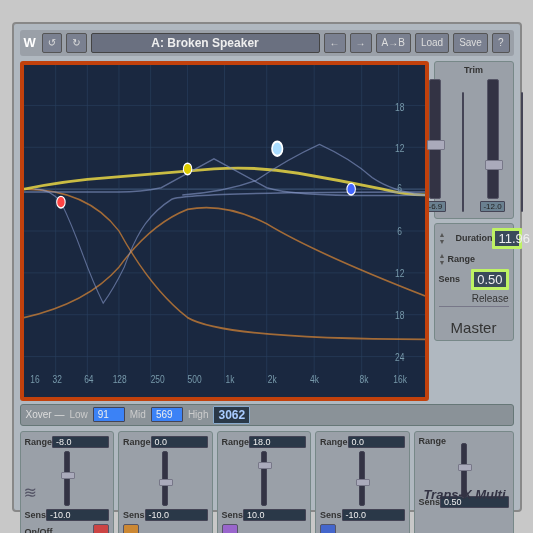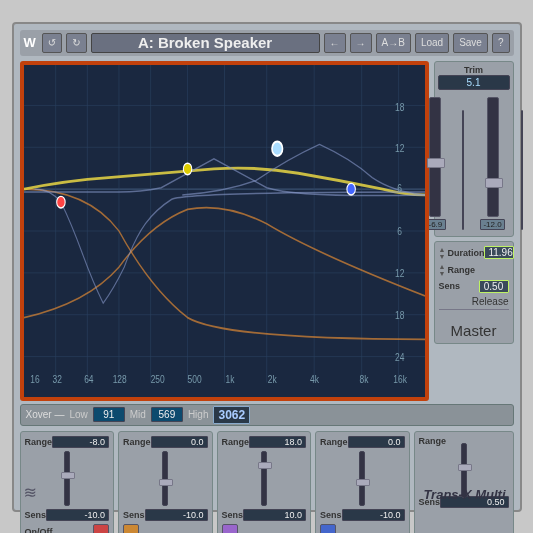--- a/index.html
+++ b/index.html
@@ -43,21 +43,21 @@
       font-size: 10px;
       padding: 1px 5px;
       cursor: pointer;
       height: 20px;
       display: flex; align-items: center;
     }
     .top-bar-preset {
       flex: 1;
       text-align: center;
       color: #eee;
-      font-size: 15px;
+      font-size: 12px;
       font-weight: bold;
       background: #6a7080;
       border: 1px solid #444;
       border-radius: 2px;
       height: 20px;
       display: flex; align-items: center; justify-content: center;
     }
     .waves-logo {
       color: #fff;
       font-size: 13px;
@@ -186,24 +186,24 @@
       margin-bottom: 3px;
     }
 
     .duration-label-text {
       font-size: 9px;
       color: #333;
       font-weight: bold;
     }
 
     .duration-value {
-      font-size: 10px;
+      font-size: 13px;
       color: #eee;
       background: #3a4a5a;
-      border: 1px solid #bef264;
+      border: 3px solid #bef264;
       border-radius: 1px;
       padding: 0 3px;
       min-width: 30px;
       text-align: center;
     }
 
     .spin-arrows {
       display: flex;
       flex-direction: column;
       font-size: 7px;
@@ -229,28 +229,27 @@
       color: #ddd;
       font-size: 10px;
     }
 
     .xover-band-label {
       color: #ccc;
       font-size: 10px;
     }
 
     .xover-value {
-      background: #0c4a6e;
+      background: #3b82f6;
       border: 1px solid #445;
       border-radius: 1px;
       color: #eee;
       font-size: 10px;
       padding: 1px 4px;
       min-width: 32px;
-      text-align: center;
     }
 
     .xover-high-value {
       background: #2a3848;
       border: 1px solid #88aacc;
       border-radius: 1px;
       color: #aaccff;
       font-size: 12px;
       padding: 1px 4px;
       min-width: 36px;
@@ -288,21 +287,20 @@
       font-weight: bold;
     }
 
     .band-input {
       font-size: 9px;
       color: #eee;
       background: #2a3848;
       border: 1px solid #445;
       border-radius: 1px;
       padding: 0 3px;
-      text-align: right;
       width: 100%;
     }
 
     .band-slider-track {
       width: 6px;
       height: 55px;
       background: #334;
       border-radius: 2px;
       position: relative;
       border: 1px solid #445;
@@ -444,21 +442,20 @@
         <text x="231" y="220" fill="#7799aa" font-size="8">2k</text>
         <text x="271" y="220" fill="#7799aa" font-size="8">4k</text>
         <text x="318" y="220" fill="#7799aa" font-size="8">8k</text>
         <text x="350" y="220" fill="#7799aa" font-size="8">16k</text>
       </svg>
     </div>
 
     <div class="right-panel">
       <div class="trim-section">
         <div class="trim-label">Trim</div>
-        <div style="background:#2a3848;border:1px solid #445;border-radius:2px;text-align:center;color:#aaddff;font-size:10px;padding:1px;margin-bottom:3px;">5.1</div>
         <div class="trim-faders">
 
           <div class="fader-col">
             <div class="fader-track">
               <div class="fader-handle" style="top: 60px;"></div>
             </div>
             <div class="fader-value">-6.9</div>
           </div>
 
           <div class="vu-meter">
@@ -474,21 +471,21 @@
 
           <div class="vu-meter">
             <div class="vu-meter-fill" style="height:55%;"></div>
           </div>
 
         </div>
       </div>
 
       <div class="duration-section">
         <div class="duration-row">
-          <div style="display:flex;align-items:center;gap:2px;">
+          <div style="display:flex;align-items:center;gap:10px;">
             <div class="spin-arrows">▲<br>▼</div>
             <span class="duration-label-text">Duration</span>
           </div>
           <div class="duration-value">11.96</div>
         </div>
         <div class="duration-row">
           <div style="display:flex;align-items:center;gap:2px;">
             <div class="spin-arrows">▲<br>▼</div>
             <span class="duration-label-text">Range</span>
           </div>

